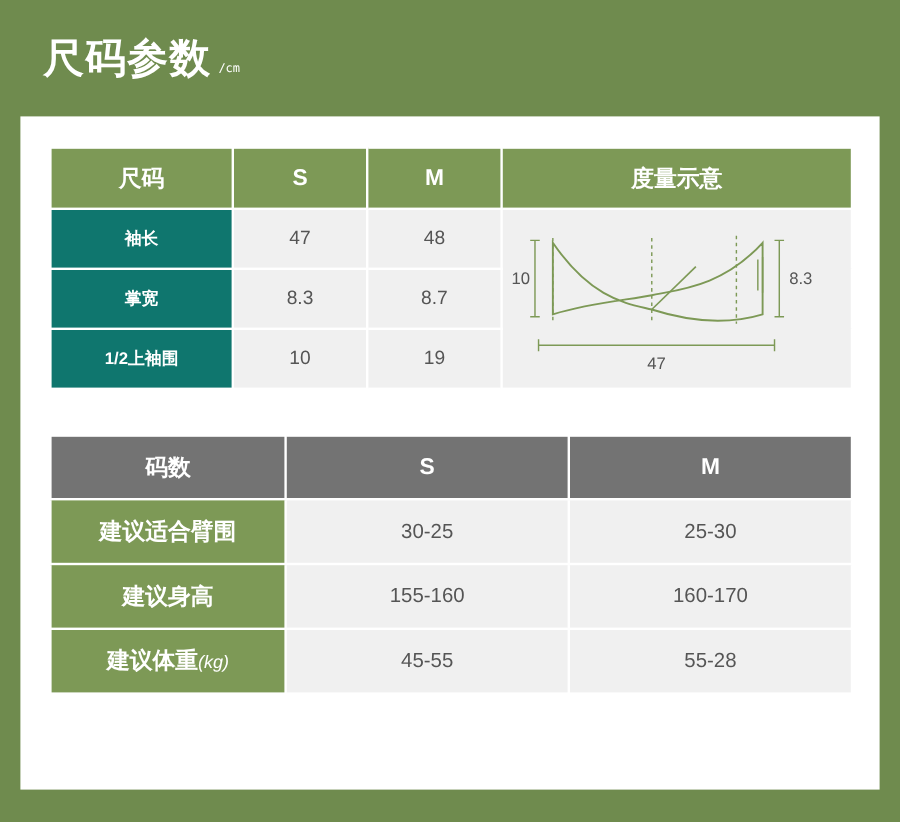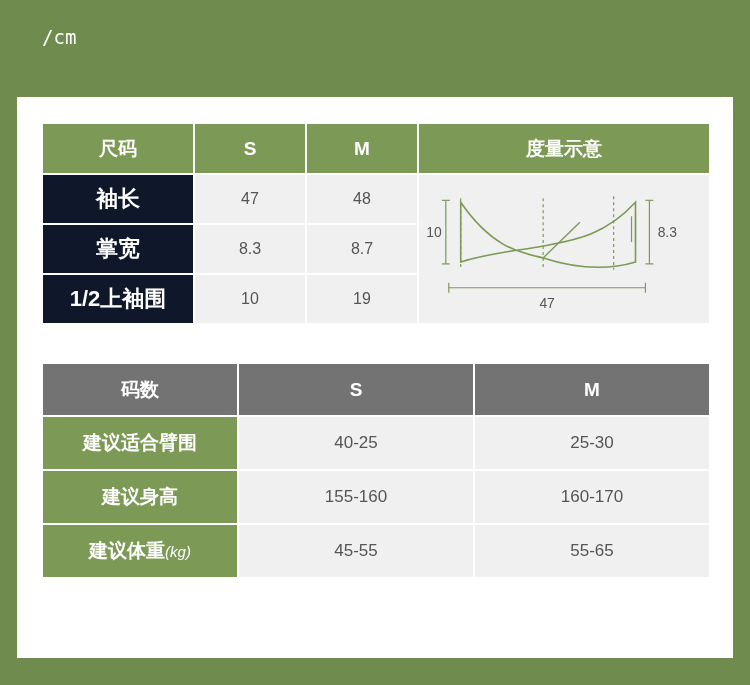--- a/index.html
+++ b/index.html
@@ -26,21 +26,21 @@
     display: flex;
     align-items: baseline;
   }
   .title-main {
     font-size: 34px;
     font-weight: bold;
     color: #ffffff;
     letter-spacing: 1px;
   }
   .title-unit {
-    font-size: 19px;
+    font-size: 10px;
     color: #ffffff;
     margin-left: 6px;
     font-family: "DejaVu Sans Mono", monospace;
   }
   .card {
     position: absolute;
     left: 17px;
     top: 97px;
     width: 716px;
     height: 561px;
@@ -70,25 +70,25 @@
   }
   .t1 thead th {
     background: #7d9956;
     color: #ffffff;
     height: 47px;
     font-weight: bold;
     font-size: 19px;
     text-align: center;
   }
   .t1 tbody td.lbl {
-    background: #0f172a;
+    background: #0f766e;
     color: #ffffff;
     height: 46px;
     font-weight: bold;
-    font-size: 22px;
+    font-size: 14px;
   }
   .t1 tbody td.val {
     background: #f0f0f0;
     color: #555555;
     font-size: 16px;
   }
   .t1 td.diagram {
     background: #f0f0f0;
     padding: 0;
   }
@@ -159,20 +159,21 @@
   .note .line2 {
     padding-left: 9px;
   }
 </style>
 </head>
 <body>
 
 <div class="page">
 
   <div class="title-row">
+    <span class="title-main">尺码参数</span>
     <span class="title-unit">/cm</span>
   </div>
 
   <div class="card">
 
     <table class="t1">
       <colgroup>
         <col class="c1">
           <col class="c2">
           <col class="c3">
@@ -246,32 +247,32 @@
       <thead>
         <tr>
           <th>码数</th>
           <th>S</th>
           <th>M</th>
         </tr>
       </thead>
       <tbody>
         <tr>
           <td class="lbl">建议适合臂围</td>
-          <td class="val">40-25</td>
+          <td class="val">30-25</td>
           <td class="val">25-30</td>
         </tr>
         <tr>
           <td class="lbl">建议身高</td>
           <td class="val">155-160</td>
           <td class="val">160-170</td>
         </tr>
         <tr>
           <td class="lbl"><span>建议体重</span><span class="sub">(kg)</span></td>
           <td class="val">45-55</td>
-          <td class="val">55-65</td>
+          <td class="val">55-28</td>
         </tr>
       </tbody>
     </table>
 
     <div class="note">
     </div>
 
   </div>
 </div>
 

